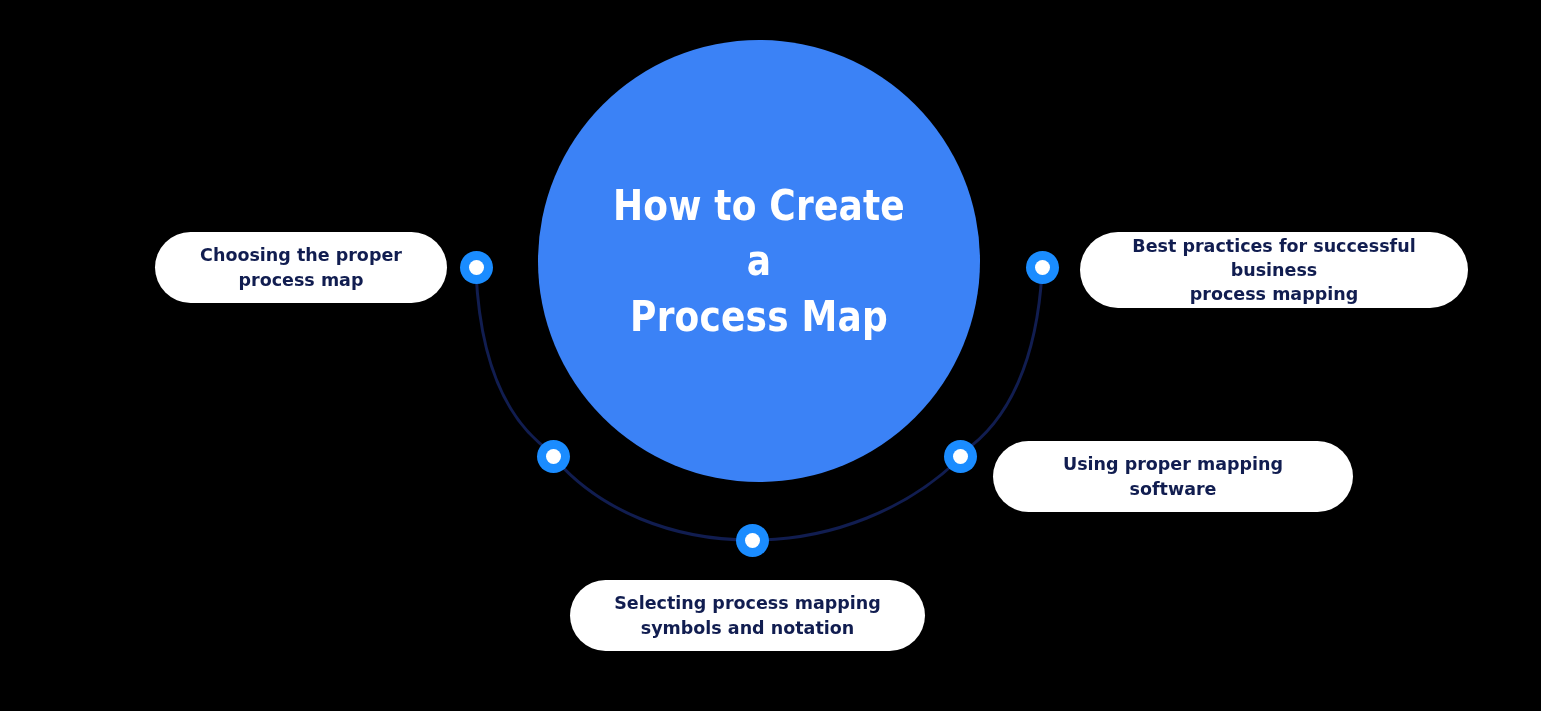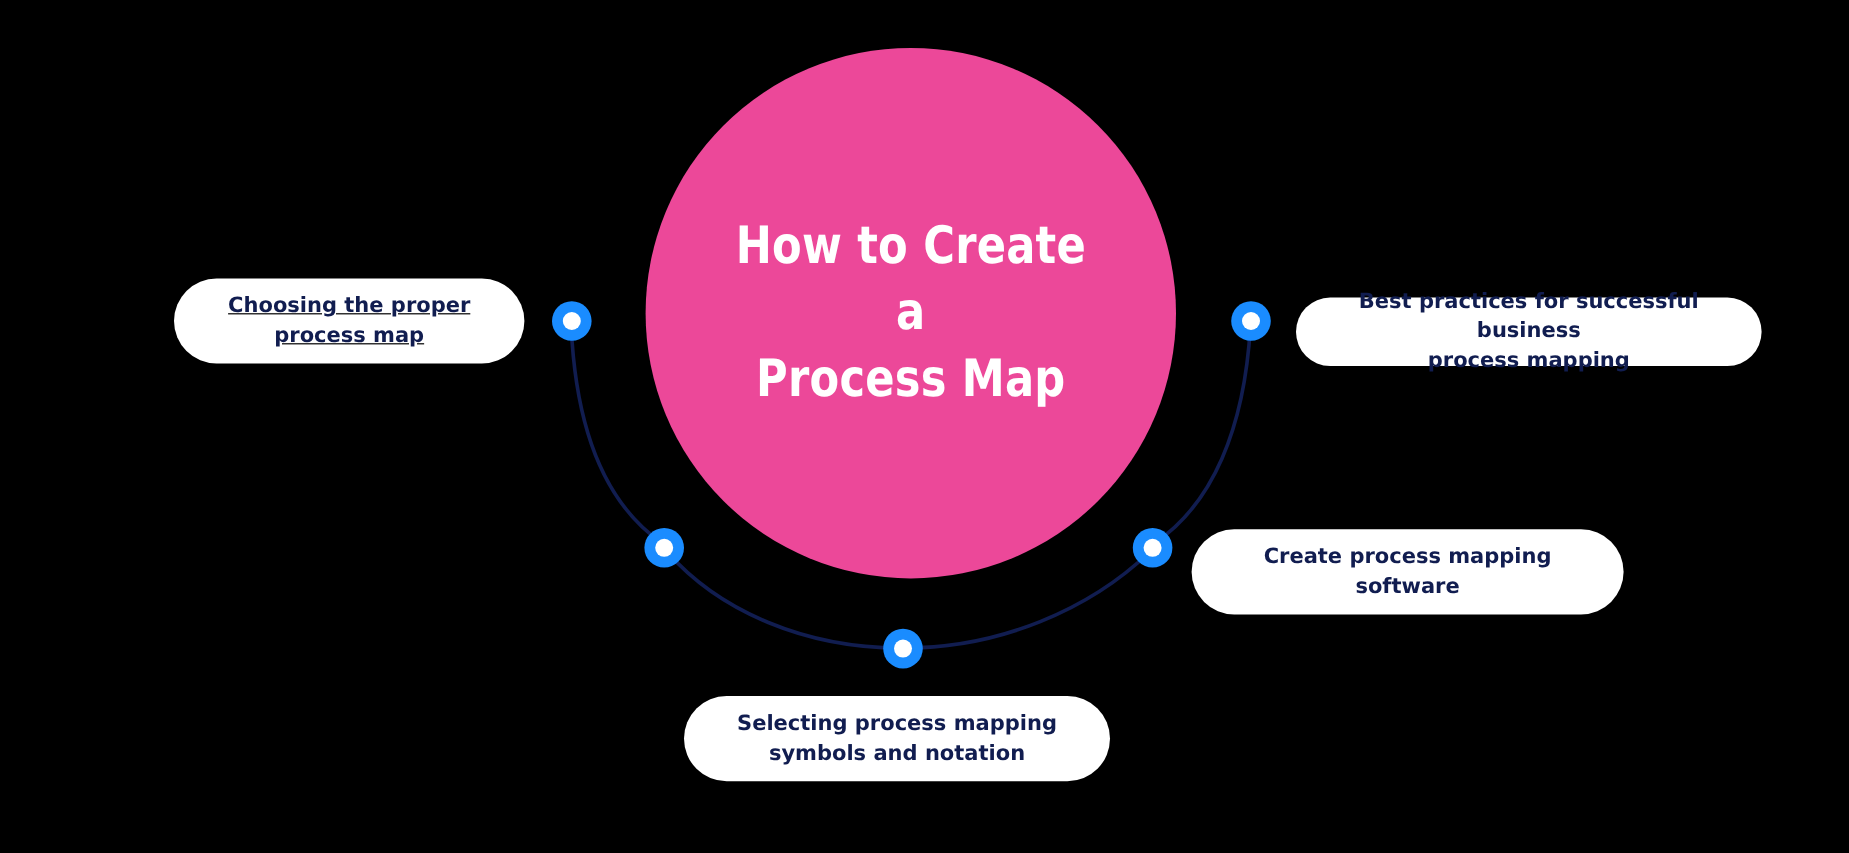--- a/index.html
+++ b/index.html
@@ -29,21 +29,21 @@
   }
 
   
   #hub {
     position: absolute;
     left: 538px;
     top: 40px;
     width: 442px;
     height: 442px;
     border-radius: 50%;
-    background: #ec4899;
+    background: #3b82f6;
     display: flex;
     align-items: center;
     justify-content: center;
   }
   #hub-title {
     color: #ffffff;
     font-family: "DejaVu Sans Condensed", "Liberation Sans Narrow", "Liberation Sans", sans-serif;
     font-weight: 700;
     font-size: 43px;
     line-height: 1.28;
@@ -110,34 +110,34 @@
     <div id="hub-title">How to Create a
 Process Map</div>
   </div>
 
   <div class="node-dot" style="left:459.5px; top:250.5px;"></div>
   <div class="node-dot" style="left:536.5px; top:439.5px;"></div>
   <div class="node-dot" style="left:735.5px; top:523.5px;"></div>
   <div class="node-dot" style="left:943.5px; top:439.5px;"></div>
   <div class="node-dot" style="left:1025.5px; top:250.5px;"></div>
 
-  <div class="pill" style="left:145px; top:232px; width:292px; height:71px;text-decoration:underline;">
+  <div class="pill" style="left:155px; top:232px; width:292px; height:71px;">
     <span class="pill-text">Choosing the proper
 process map</span>
   </div>
 
 
   <div class="pill" style="left:570px; top:580px; width:355px; height:71px;justify-content:center;">
     <span class="pill-text">Selecting process mapping
 symbols and notation</span>
   </div>
 
   <div class="pill" style="left:993px; top:441px; width:360px; height:71px;">
-    <span class="pill-text">Create process mapping
+    <span class="pill-text">Using proper mapping
 software</span>
   </div>
 
-  <div class="pill" style="left:1080px; top:232px; width:388px; height:57px;margin-top:16px;">
+  <div class="pill" style="left:1080px; top:232px; width:388px; height:76px;">
     <span class="pill-text">Best practices for successful business
 process mapping</span>
   </div>
 
 </div>
 
 </body></html>

